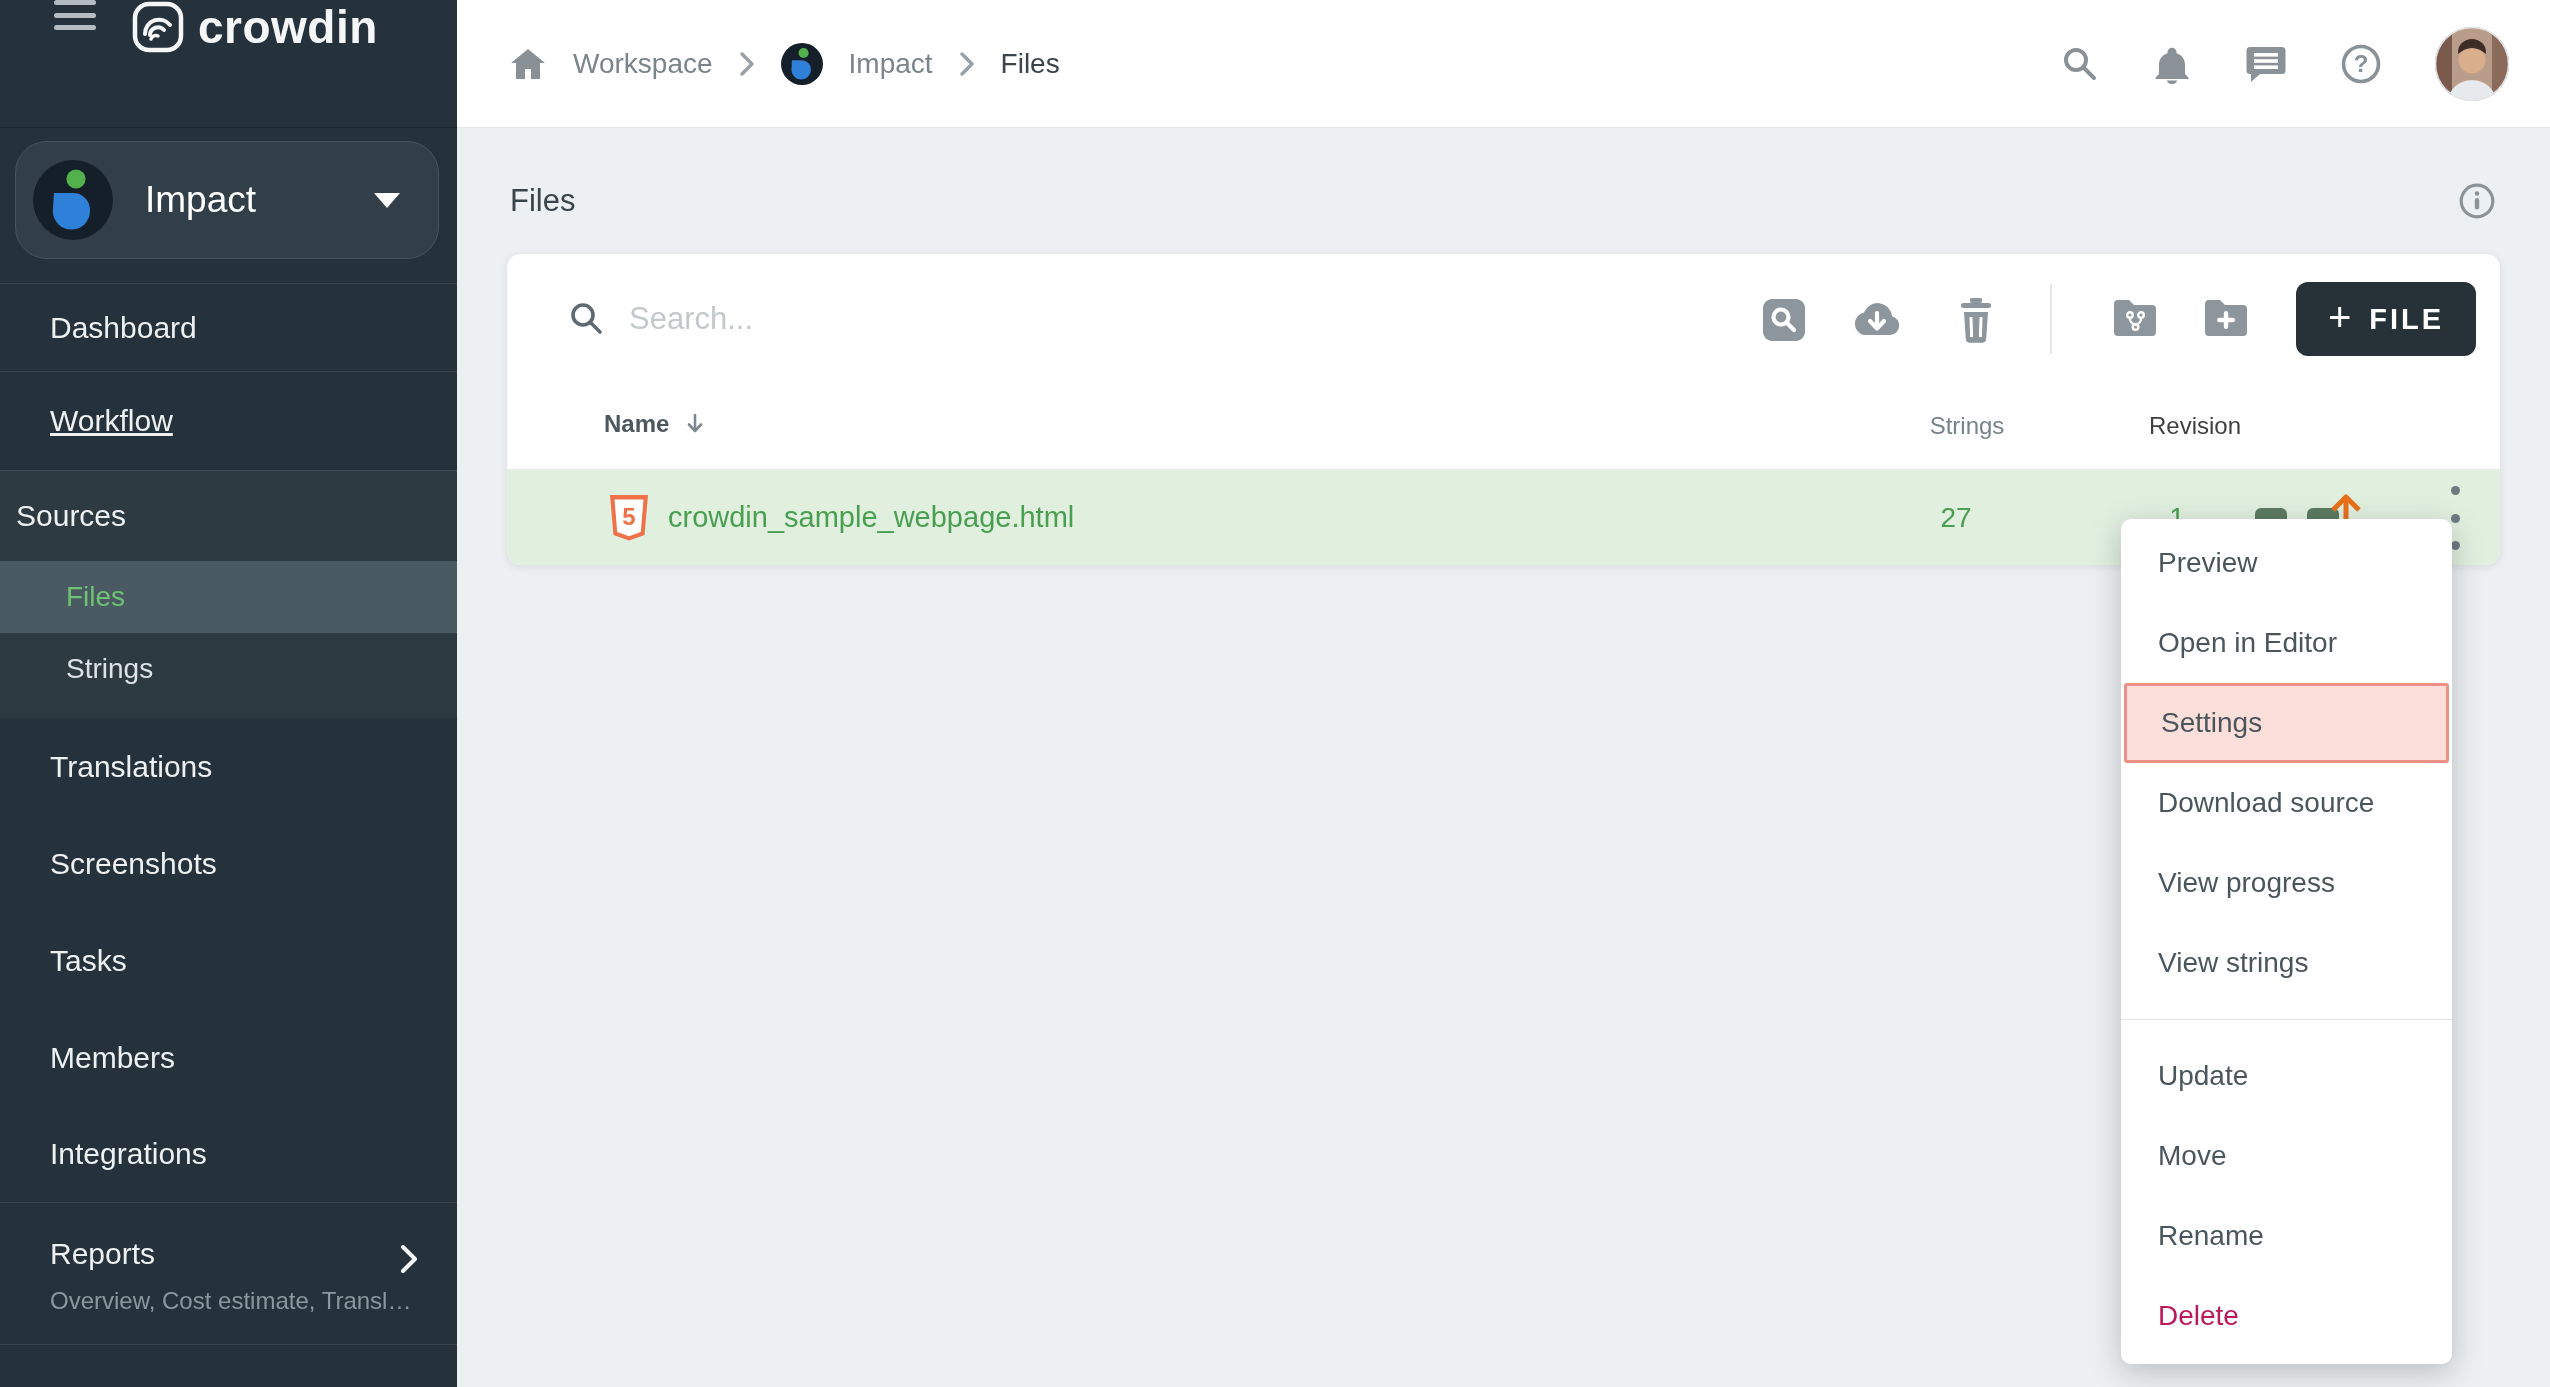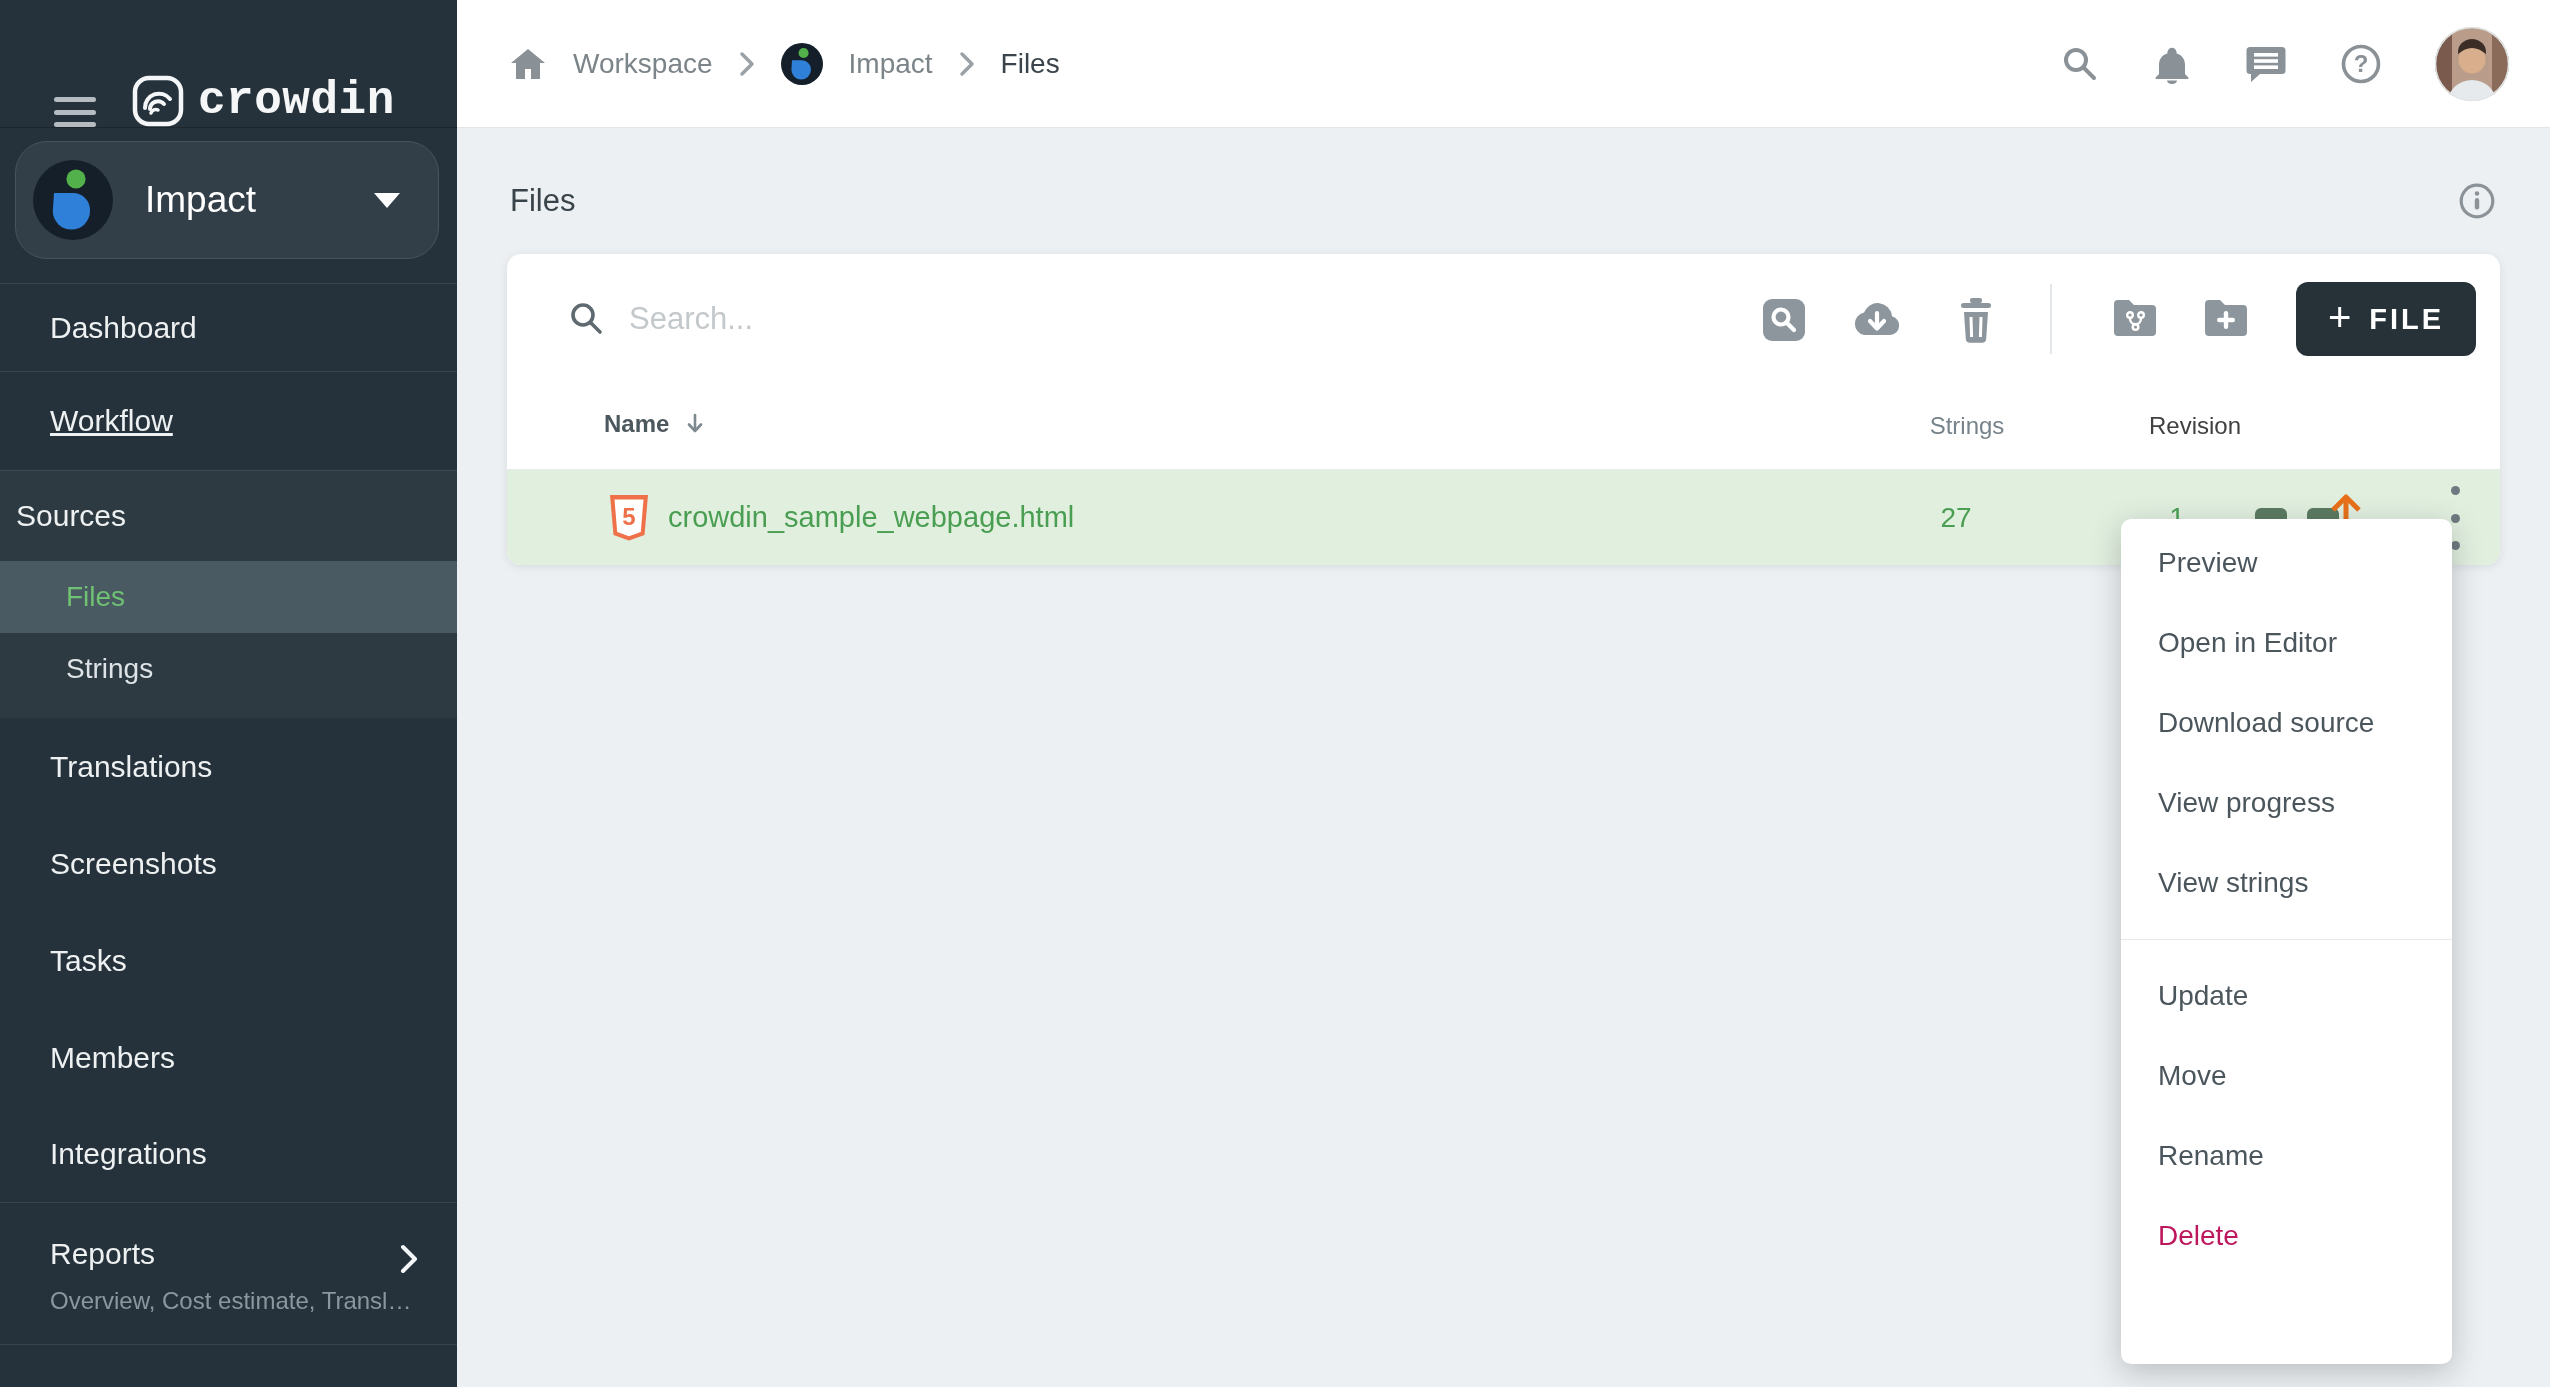--- a/index.html
+++ b/index.html
@@ -2,21 +2,21 @@
 <html><head>
 <meta charset="utf-8">
 <style>
   * { margin:0; padding:0; box-sizing:border-box; }
   html,body { width:2550px; height:1387px; }
   body { font-family:"Liberation Sans","DejaVu Sans",sans-serif; background:#edf0f2; overflow:hidden; }
   .root { position:relative; width:2550px; height:1387px; }
 
   
   .sidebar { position:absolute; left:0; top:0; width:457px; height:1387px; background:#26323b; z-index:5; }
-  .sidebar-header { position:absolute; left:0; top:0; width:457px; height:128px; display:flex; align-items:flex-end; border-bottom:1px solid rgba(0,0,0,.25);font-family:Liberation Mono, monospace; }
+  .sidebar-header { position:absolute; left:0; top:0; width:457px; height:128px; display:flex; align-items:flex-start; border-bottom:1px solid rgba(0,0,0,.25); }
   .hamburger { margin-left:54px; width:42px; height:30px; display:flex; flex-direction:column; justify-content:space-between; cursor:pointer; }
   .hamburger span { display:block; height:5px; border-radius:2.5px; background:#b4bcc1; }
   .brand { display:flex; align-items:center; margin-left:36px; gap:14px; }
   .brand-word { color:#f4f6f7; font-size:46px; font-weight:bold; letter-spacing:.5px; }
 
   .project-pill { position:absolute; left:15px; top:141px; width:424px; height:118px; background:#333f48; border:1px solid #48545c; border-radius:32px; display:flex; align-items:center; cursor:pointer; }
   .project-pill .pavatar { margin-left:17px; }
   .project-name { color:#fff; font-size:37px; font-weight:500; margin-left:32px; }
   .pill-caret { position:absolute; right:38px; width:0; height:0; border-left:13px solid transparent; border-right:13px solid transparent; border-top:15px solid #fff; }
 
@@ -338,20 +338,21 @@
           <i></i>
           <i></i>
           <i></i>
         </span>
     </div>
   </div>
 
   <div class="menu">
     <div class="menu-item">Preview</div>
     <div class="menu-item">Open in Editor</div>
+    <div class="menu-item highlight">Settings</div>
     <div class="menu-item">Download source</div>
     <div class="menu-item">View progress</div>
     <div class="menu-item">View strings</div>
     <div class="menu-sep"></div>
     <div class="menu-item">Update</div>
     <div class="menu-item">Move</div>
     <div class="menu-item">Rename</div>
     <div class="menu-item danger">Delete</div>
   </div>
 

